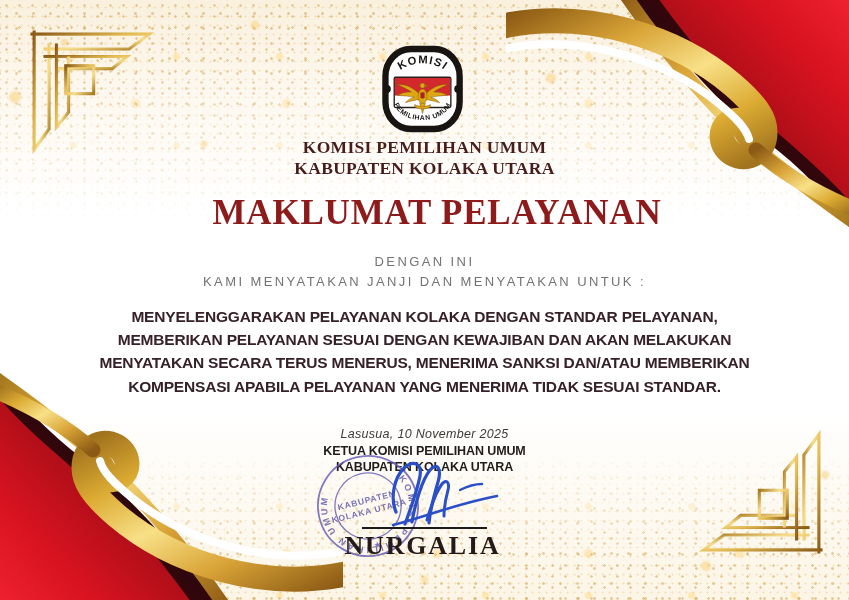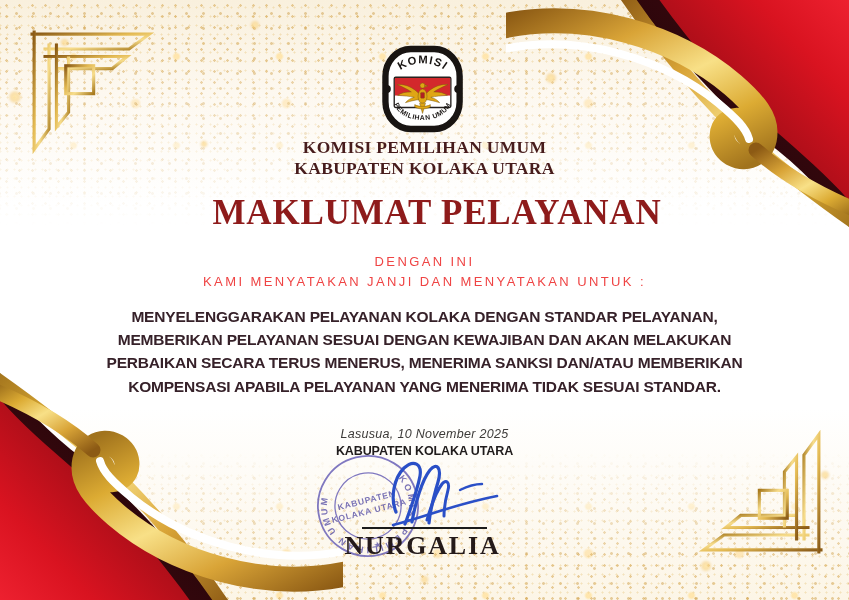--- a/index.html
+++ b/index.html
@@ -35,21 +35,21 @@
   .corner-br{right:6px;bottom:26px;transform:rotate(180deg);}
   .content{position:absolute;inset:0;z-index:5;}
   .logo{position:absolute;left:50%;top:45px;width:82px;height:88px;transform:translateX(-53%);}
   .org{position:absolute;top:137px;left:0;right:0;text-align:center;
     font-family:"Liberation Serif",serif;font-weight:bold;font-size:17.5px;line-height:21px;
     color:#471c1c;letter-spacing:0.3px;}
   .title{position:absolute;top:193px;left:0;right:0;text-align:center;
     font-family:"Liberation Serif",serif;font-weight:bold;font-size:35px;
     color:#8e1b1b;letter-spacing:0.8px;margin-left:25px;}
   .preamble{position:absolute;top:252px;left:0;right:0;text-align:center;
-    font-size:13px;line-height:20px;color:#ef4444;letter-spacing:2.4px;font-weight:500;}
+    font-size:13px;line-height:20px;color:#737373;letter-spacing:2.4px;font-weight:500;}
   .pledge{position:absolute;top:305px;left:50%;width:680px;transform:translateX(-50%);
     text-align:center;font-weight:bold;font-size:15.5px;line-height:23.2px;
     color:#362129;letter-spacing:-0.2px;}
   .sig-date{position:absolute;top:427px;left:0;right:0;text-align:center;
     font-style:italic;font-size:12.5px;color:#3c3a38;letter-spacing:0.3px;}
   .sig-title{position:absolute;top:444px;left:0;right:0;text-align:center;
     font-weight:bold;font-size:12.5px;line-height:15.5px;color:#201c1c;letter-spacing:-0.1px;}
   .stamp{position:absolute;left:312px;top:450px;width:112px;height:112px;z-index:4;opacity:0.82;}
   .signature{position:absolute;left:372px;top:454px;width:130px;height:78px;z-index:6;}
   .sig-line{position:absolute;left:362px;top:527px;width:125px;height:2px;background:#1b1b1b;z-index:5;}
@@ -181,27 +181,28 @@
     <div class="title">MAKLUMAT PELAYANAN</div>
 
     <div class="preamble">
       <div>DENGAN INI</div>
       <div>KAMI MENYATAKAN JANJI DAN MENYATAKAN UNTUK :</div>
     </div>
 
     <div class="pledge">
       <div>MENYELENGGARAKAN PELAYANAN KOLAKA DENGAN STANDAR PELAYANAN,</div>
       <div>MEMBERIKAN PELAYANAN SESUAI DENGAN KEWAJIBAN DAN AKAN MELAKUKAN</div>
-      <div>PERBAIKAN SECARA TERUS MENERUS, MENERIMA SANKSI DAN/ATAU MEMBERIKAN</div>
+      <div>MENYATAKAN SECARA TERUS MENERUS, MENERIMA SANKSI DAN/ATAU MEMBERIKAN</div>
       <div>KOMPENSASI APABILA PELAYANAN YANG MENERIMA TIDAK SESUAI STANDAR.</div>
     </div>
 
     <div class="sig-date">Lasusua, 10 November 2025</div>
 
     <div class="sig-title">
+      <div>KETUA KOMISI PEMILIHAN UMUM</div>
       <div>KABUPATEN KOLAKA UTARA</div>
     </div>
 
     <svg class="stamp" viewBox="0 0 112 112">
       <defs>
         <path id="stampRing" d="M56,15 a41,41 0 1,1 -0.01,0"></path>
       </defs>
       <g transform="rotate(-14 56 56)" fill="none" stroke="#655cb5">
         <circle cx="56" cy="56" r="50" stroke-width="1.8"></circle>
         <circle cx="56" cy="56" r="33" stroke-width="1.3"></circle>

